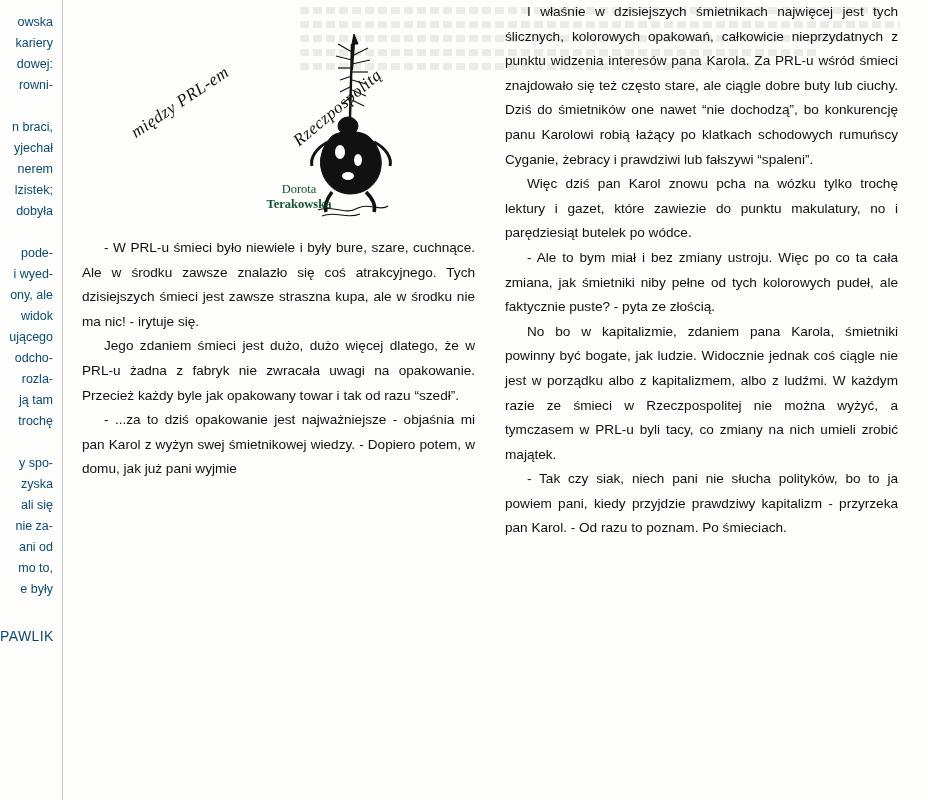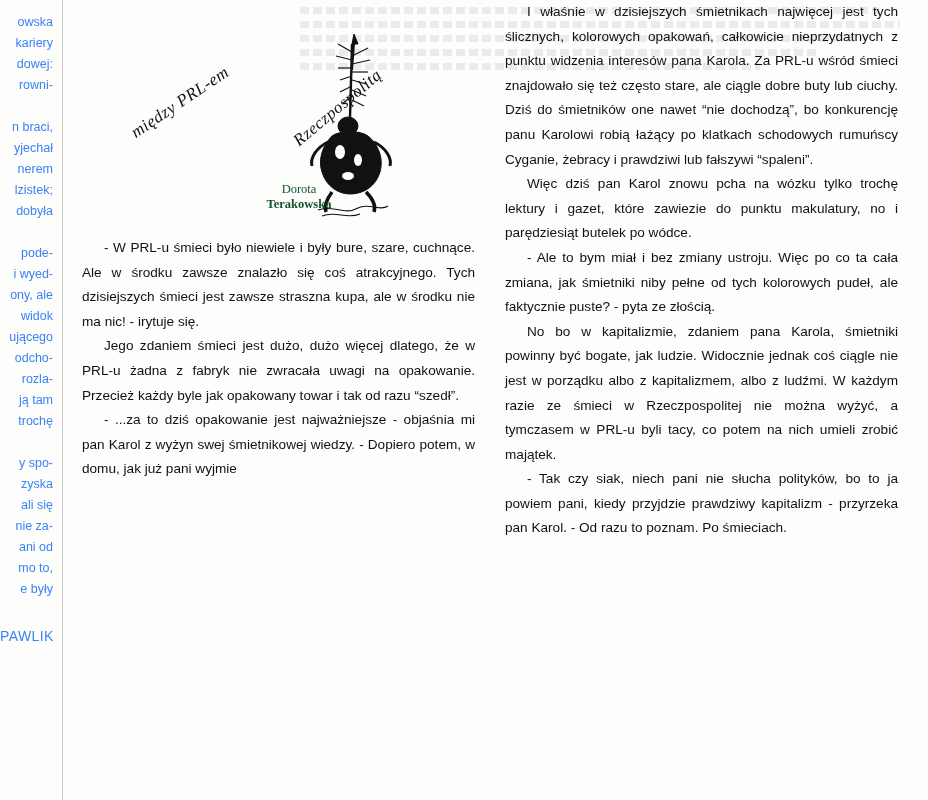--- a/index.html
+++ b/index.html
@@ -46,21 +46,21 @@
     position: absolute;
     left: 0; top: 0;
     width: 57px;
     height: 800px;
     padding: 12px 4px 0 0;
     box-sizing: border-box;
     font-family: "Liberation Sans", sans-serif;
     font-size: 12.5px;
     line-height: 21px;
     text-align: right;
-    color: #3b82f6;
+    color: #0c4a6e;
   }
   .left-strip .frag { display: block; white-space: nowrap; }
   .left-strip .gap { display: block; height: 21px; }
   .left-strip .author {
     font-size: 14px;
     letter-spacing: 0.4px;
     margin-top: 26px;
   }
 
   
@@ -252,18 +252,18 @@
 
       <p>- W PRL-u śmieci było niewiele i były bure, szare, cuchnące. Ale w środku zawsze znalazło się coś atrakcyjnego. Tych dzisiejszych śmieci jest zawsze straszna kupa, ale w środku nie ma nic! - irytuje się.</p>
       <p>Jego zdaniem śmieci jest dużo, dużo więcej dlatego, że w PRL-u żadna z fabryk nie zwracała uwagi na opakowanie. Przecież każdy byle jak opakowany towar i tak od razu “szedł”.</p>
       <p>- ...za to dziś opakowanie jest najważniejsze - objaśnia mi pan Karol z wyżyn swej śmietnikowej wiedzy. - Dopiero potem, w domu, jak już pani wyjmie</p>
     </div>
 
     <div class="col right">
       <p>I właśnie w dzisiejszych śmietnikach najwięcej jest tych ślicznych, kolorowych opakowań, całkowicie nieprzydatnych z punktu widzenia interesów pana Karola. Za PRL-u wśród śmieci znajdowało się też często stare, ale ciągle dobre buty lub ciuchy. Dziś do śmietników one nawet “nie dochodzą”, bo konkurencję panu Karolowi robią łażący po klatkach schodowych rumuńscy Cyganie, żebracy i prawdziwi lub fałszywi “spaleni”.</p>
       <p>Więc dziś pan Karol znowu pcha na wózku tylko trochę lektury i gazet, które zawiezie do punktu makulatury, no i parędziesiąt butelek po wódce.</p>
       <p>- Ale to bym miał i bez zmiany ustroju. Więc po co ta cała zmiana, jak śmietniki niby pełne od tych kolorowych pudeł, ale faktycznie puste? - pyta ze złością.</p>
-      <p>No bo w kapitalizmie, zdaniem pana Karola, śmietniki powinny być bogate, jak ludzie. Widocznie jednak coś ciągle nie jest w porządku albo z kapitalizmem, albo z ludźmi. W każdym razie ze śmieci w Rzeczpospolitej nie można wyżyć, a tymczasem w PRL-u byli tacy, co potem na nich umieli zrobić majątek.</p>
+      <p>No bo w kapitalizmie, zdaniem pana Karola, śmietniki powinny być bogate, jak ludzie. Widocznie jednak coś ciągle nie jest w porządku albo z kapitalizmem, albo z ludźmi. W każdym razie ze śmieci w Rzeczpospolitej nie można wyżyć, a tymczasem w PRL-u byli tacy, co zmiany na nich umieli zrobić majątek.</p>
       <p>- Tak czy siak, niech pani nie słucha polityków, bo to ja powiem pani, kiedy przyjdzie prawdziwy kapitalizm - przyrzeka pan Karol. - Od razu to poznam. Po śmieciach.</p>
     </div>
 
   </div>
 </div>
 
 </body></html>

